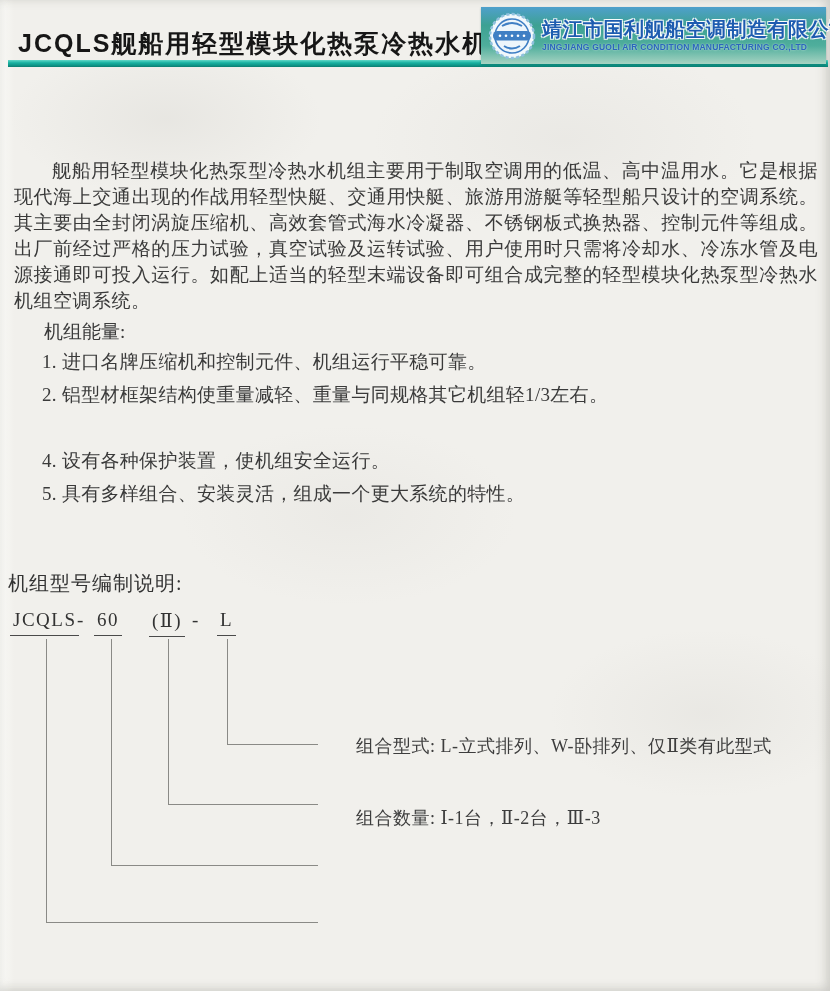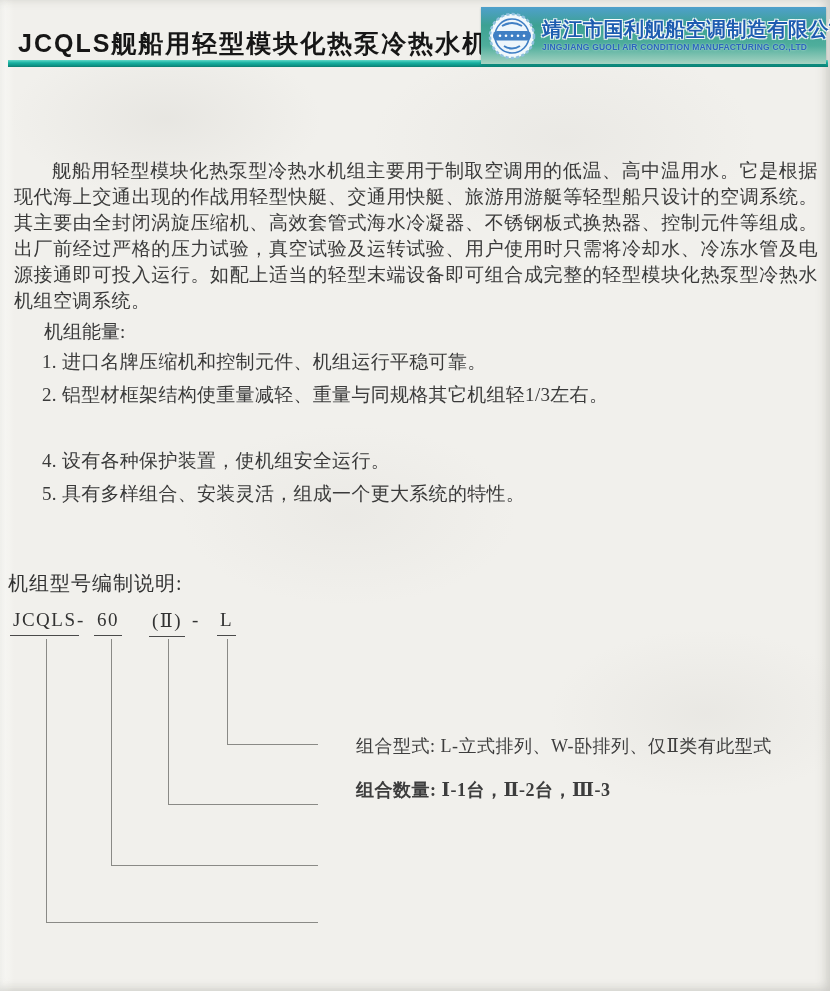--- a/index.html
+++ b/index.html
@@ -115,15 +115,15 @@
   <span class="model-part u" style="left:149px;">(Ⅱ)</span>
   <span class="model-part" style="left:192px;">-</span>
   <span class="model-part u" style="left:217px;">L</span>
 
   <div class="elbow" style="left:227px; top:639px; width:91px;  height:106px;"></div>
   <div class="elbow" style="left:168px; top:639px; width:150px; height:166px;"></div>
   <div class="elbow" style="left:111px; top:639px; width:207px; height:227px;"></div>
   <div class="elbow" style="left:46px;  top:639px; width:272px; height:284px;"></div>
 
   <div class="branch-label" style="top:734px;">组合型式: L-立式排列、W-卧排列、仅Ⅱ类有此型式</div>
-  <div class="branch-label" style="top:778px;font-weight:bold;">组合数量: Ⅰ-1台，Ⅱ-2台，Ⅲ-3</div>
+  <div class="branch-label" style="top:806px;">组合数量: Ⅰ-1台，Ⅱ-2台，Ⅲ-3</div>
 
 </div>
 
 </body></html>

